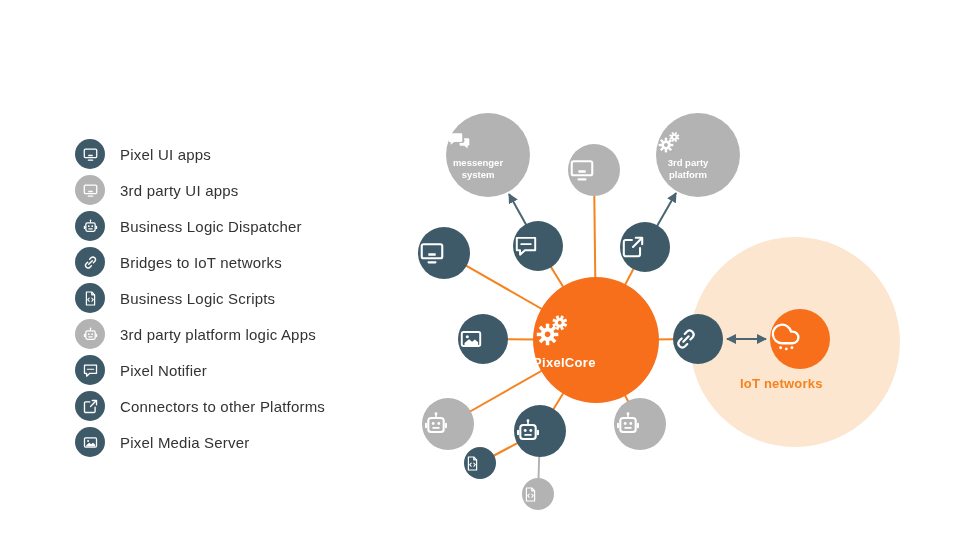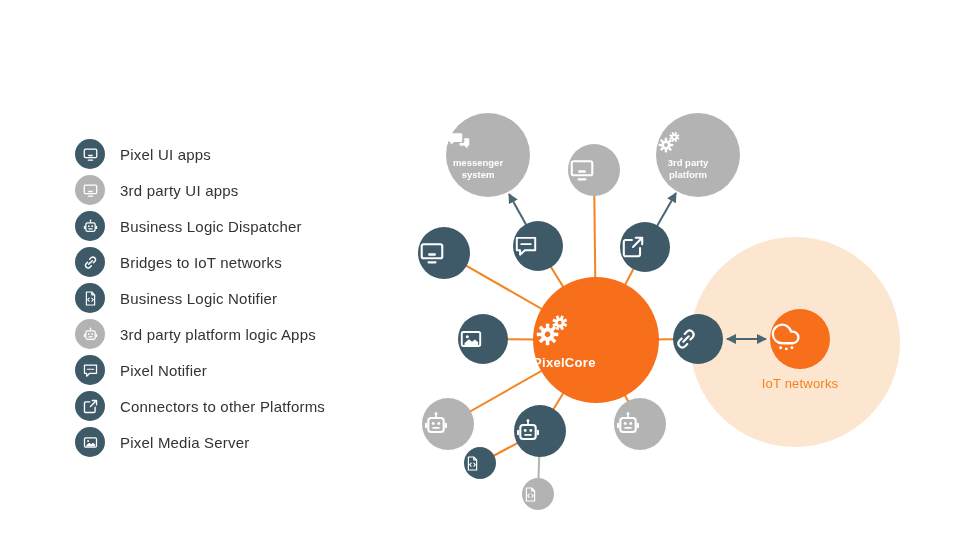--- a/index.html
+++ b/index.html
@@ -23,22 +23,22 @@
   .wires{position:absolute;left:0;top:0;z-index:1}
   .halo{position:absolute;border-radius:50%;z-index:0}
   .node{
     position:absolute;border-radius:50%;z-index:2;color:#fff;
     display:flex;flex-direction:column;align-items:flex-start;justify-content:center;
   }
   .ic{display:block}
   .biglabel{font-size:9.5px;font-weight:600;text-align:center;line-height:1.25;margin-top:2px;width:64px}
   .corelabel{font-size:13px;font-weight:700;letter-spacing:.3px;margin-top:6px}
   .iotlabel{
-    position:absolute;left:740px;top:376px;width:120px;text-align:center;z-index:2;
-    color:#F5821F;font-weight:400;font-size:13px;letter-spacing:.2px;
+    position:absolute;left:740px;top:376px;width:120px;text-align:left;z-index:2;
+    color:#F5821F;font-weight:700;font-size:13px;letter-spacing:.2px;
   }
 </style>
 </head>
 <body>
 
 <svg width="0" height="0" style="position:absolute" aria-hidden="true">
 <defs>
   <symbol id="i-monitor" viewBox="0 0 24 24">
     <rect x="3.2" y="4.5" width="17.6" height="12" rx="1.6" fill="none" stroke="currentColor" stroke-width="1.8"></rect>
     <rect x="8.8" y="12.2" width="6.4" height="2.2" rx="0.4" fill="currentColor"></rect>
@@ -157,21 +157,21 @@
           </svg>
         </span>
       <span class="llabel">Bridges to IoT networks</span>
     </div>
     <div class="lrow">
       <span class="dot slate">
           <svg class="ic">
             <use href="#i-script"></use>
           </svg>
         </span>
-      <span class="llabel">Business Logic Notifier</span>
+      <span class="llabel">Business Logic Scripts</span>
     </div>
     <div class="lrow">
       <span class="dot gray">
           <svg class="ic">
             <use href="#i-robot"></use>
           </svg>
         </span>
       <span class="llabel">3rd party platform logic Apps</span>
     </div>
     <div class="lrow">

